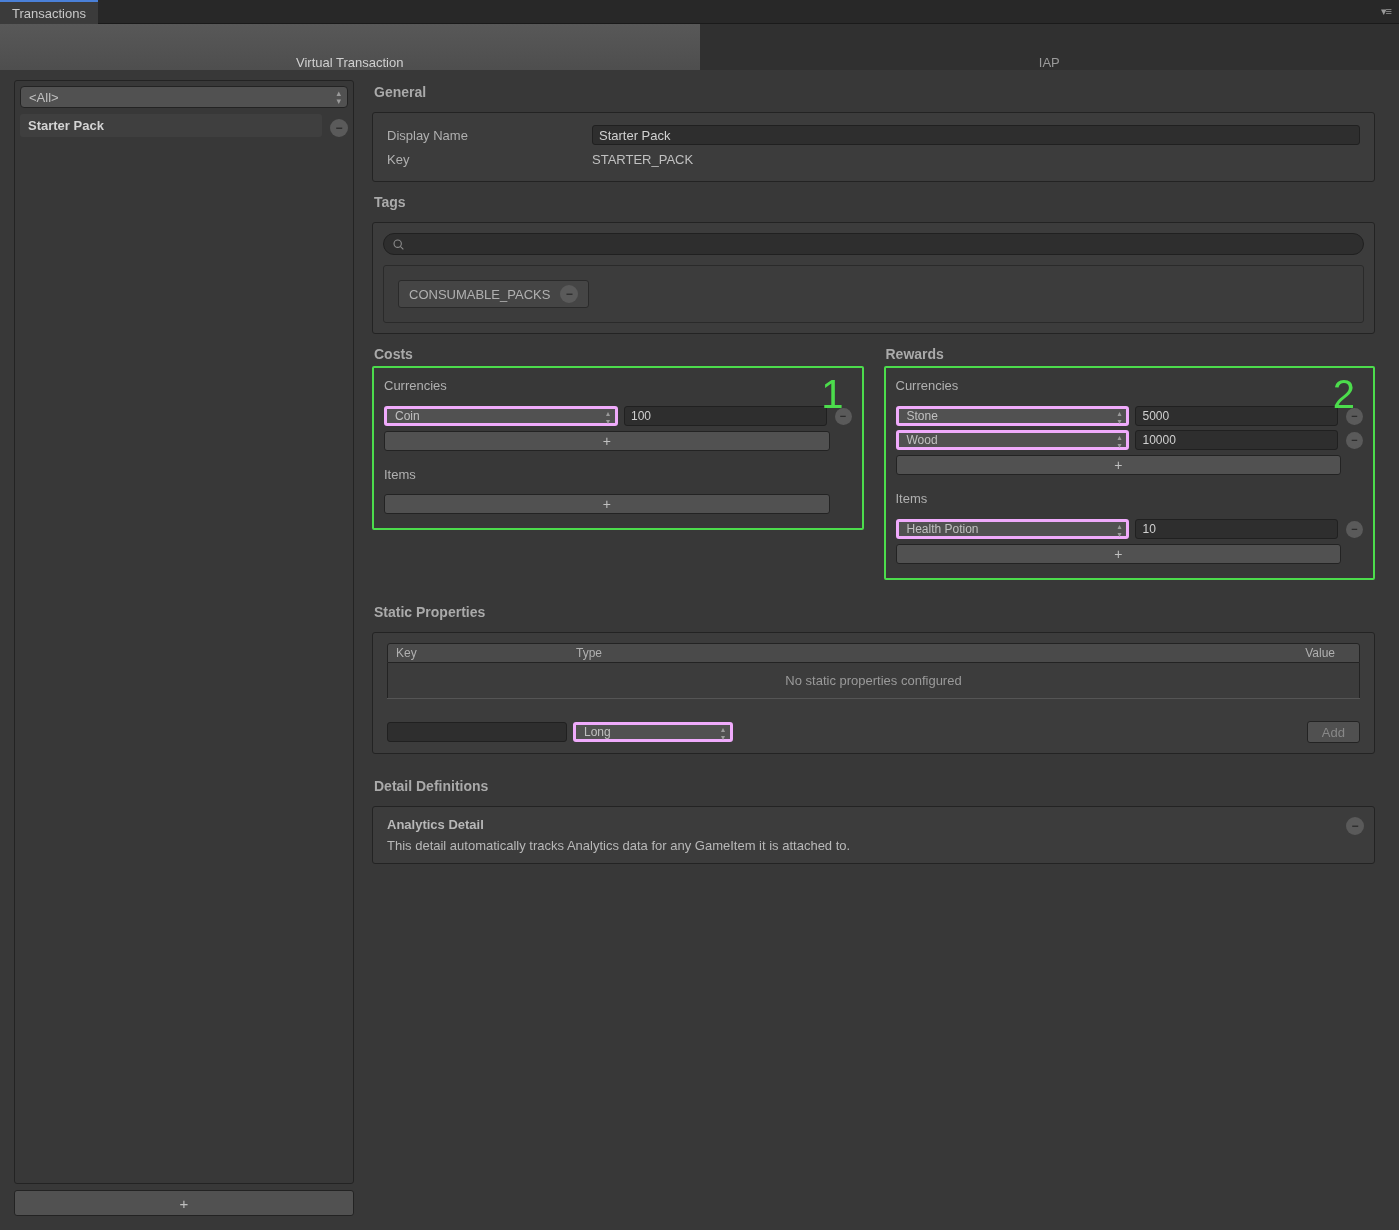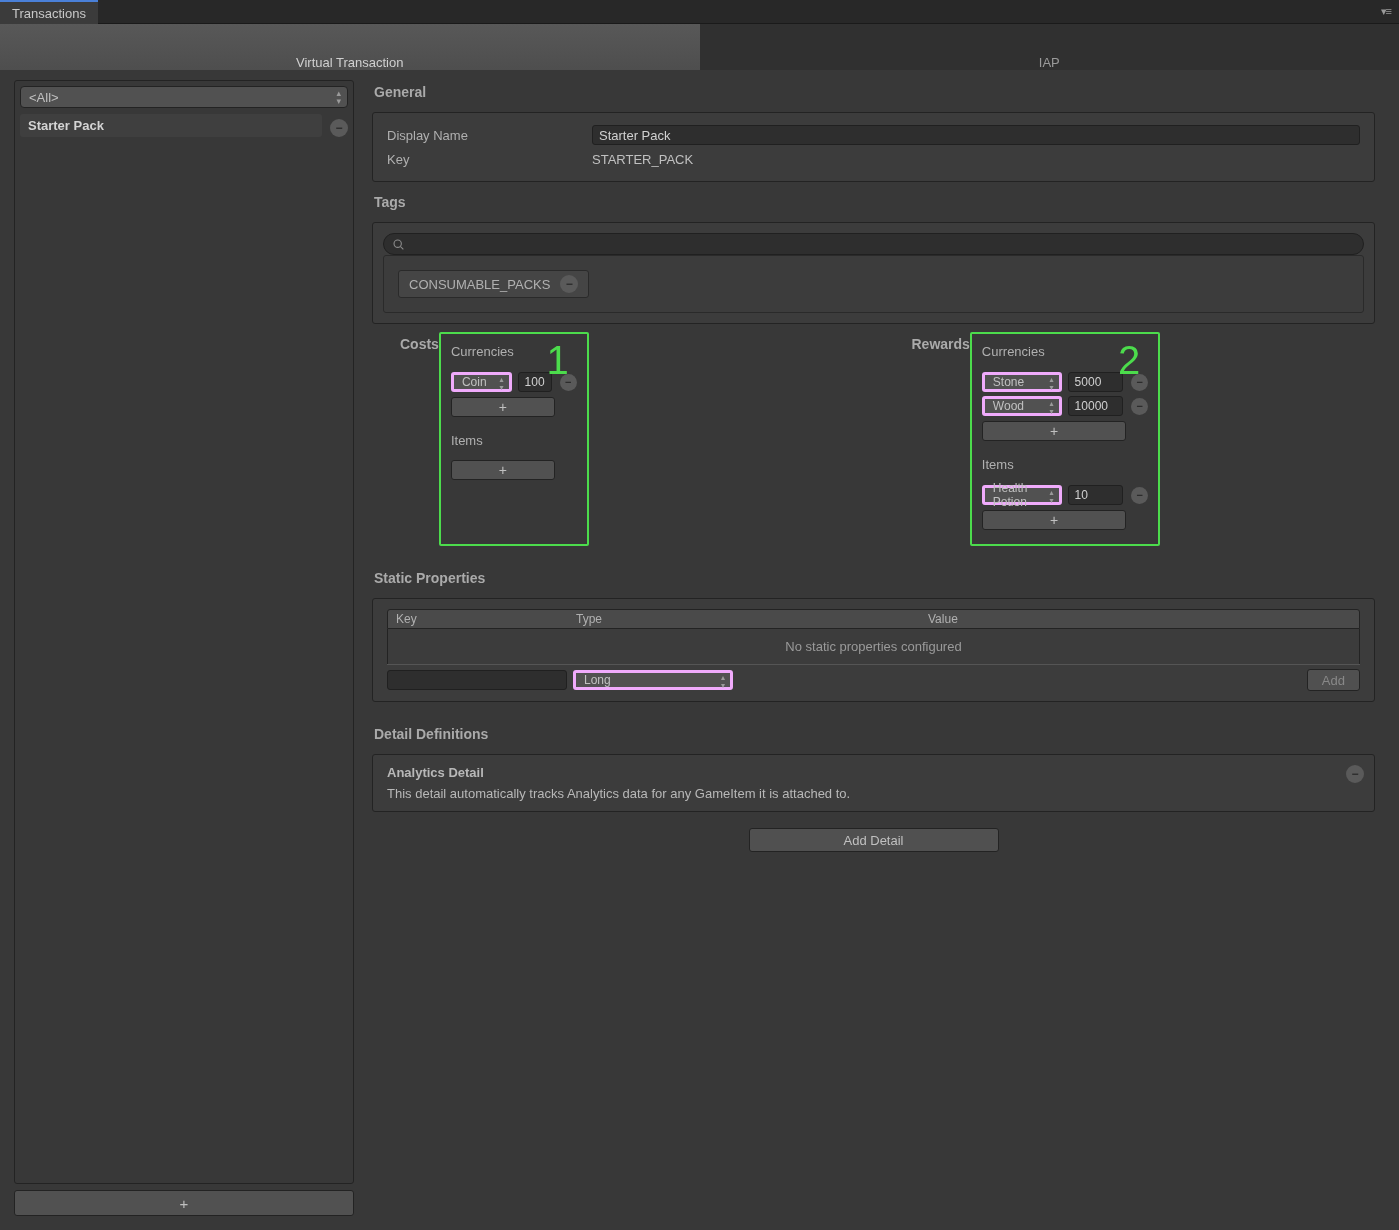--- a/index.html
+++ b/index.html
@@ -185,21 +185,21 @@
     align-items: center;
   }
   .static-text {
     color: #c0c0c0;
     flex: 1;
   }
   .tags-panel {
     padding: 10px;
     display:flex;
     flex-direction:column;
-    gap:0;
+    gap:10px;
   }
   .search-input {
     background: #2e2e2e;
     border: 1px solid #202020;
     border-radius: 12px;
     height: 22px;
     display: flex;
     align-items: center;
     padding: 0 8px;
     color: #8a8a8a;
@@ -222,22 +222,21 @@
     gap: 10px;
     color: #b0b0b0;
   }
   .two-col {
     display: flex;
     gap: 20px;
   }
   .col {
     flex: 1;
     display: flex;
-    flex-direction: row;
-    margin-left: 26px;
+    flex-direction: column;
   }
   .highlight-box {
     border: 2px solid #4cdc4c;
     border-radius: 2px;
     padding: 8px 10px 14px 10px;
     position: relative;
     background: #383838;
     display: flex;
     flex-direction: column;
     gap: 8px;
@@ -317,34 +316,34 @@
     background: #4a4a4a;
     border: 1px solid #232323;
     border-radius: 3px 3px 0 0;
     height: 20px;
     align-items: center;
     color: #b0b0b0;
     font-size: 12px;
   }
   .sp-header .c1 { width: 180px; padding-left: 8px; }
   .sp-header .c2 { width: 360px; padding-left: 8px; }
-  .sp-header .c3 { flex:1; text-align:left; padding-right: 24px;}
+  .sp-header .c3 { flex:1; text-align:right; padding-right: 24px;}
   .sp-empty {
     text-align: center;
     padding: 10px;
     color: #9a9a9a;
     border-left: 1px solid #232323;
     border-right: 1px solid #232323;
   }
   .sp-footer {
     display: flex;
     align-items:center;
     gap: 6px;
     border-top: 1px solid #555;
-    padding-top: 4px;
+    padding-top: 22px;
   }
   .sp-footer .key-in {
     width: 180px;
     background: #2e2e2e;
     border: 1px solid #202020;
     border-radius: 3px;
     height: 20px;
   }
   .sp-footer .type-dd { width: 160px; flex: none; }
   .sp-footer .spacer { flex: 1; }
@@ -554,21 +553,16 @@
           </div>
         </div>
       </div>
 
       <div class="section-title" style="margin-top:16px">Detail Definitions</div>
       <div class="panel analytics">
         <div class="analytics-title">Analytics Detail</div>
         <div>This detail automatically tracks Analytics data for any GameItem it is attached to.</div>
         <div class="remove-btn">−</div>
       </div>
-      <div class="add-detail-row">
-        <div class="add-detail">
-          <span>Add Detail</span>
-        </div>
-      </div>
 
     </div>
   </div>
 </div>
 
 </body></html>

